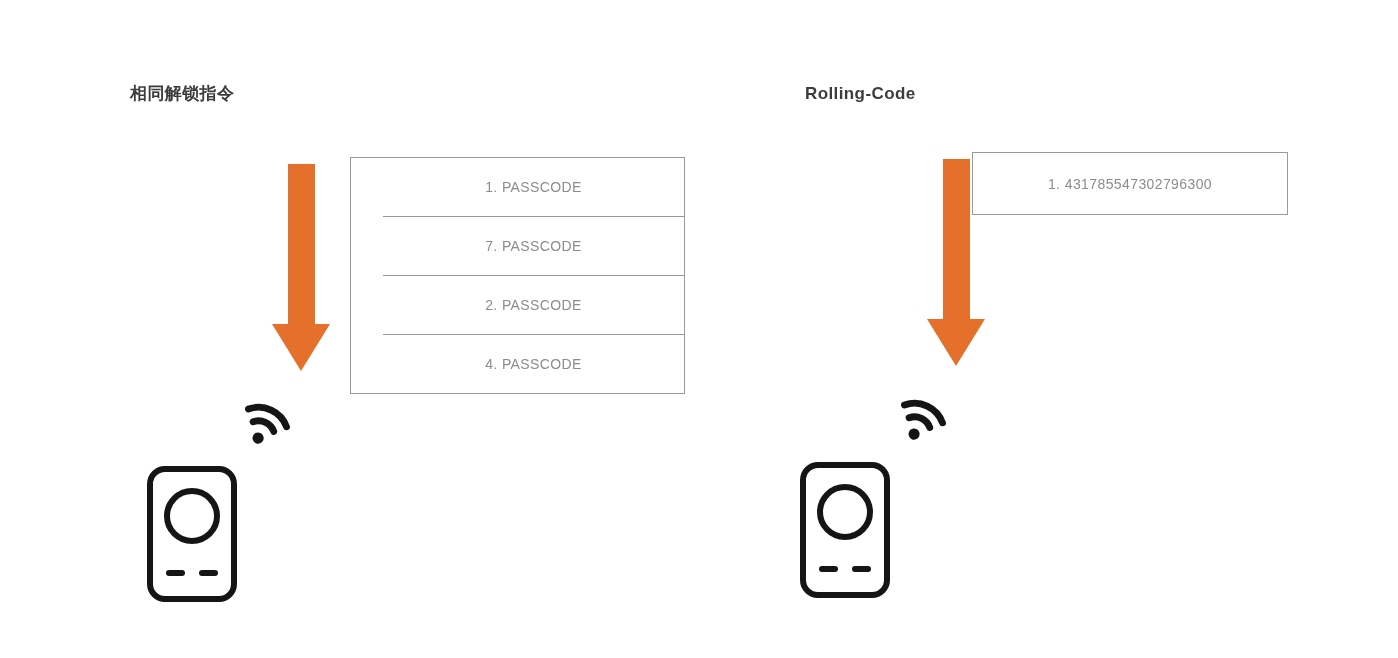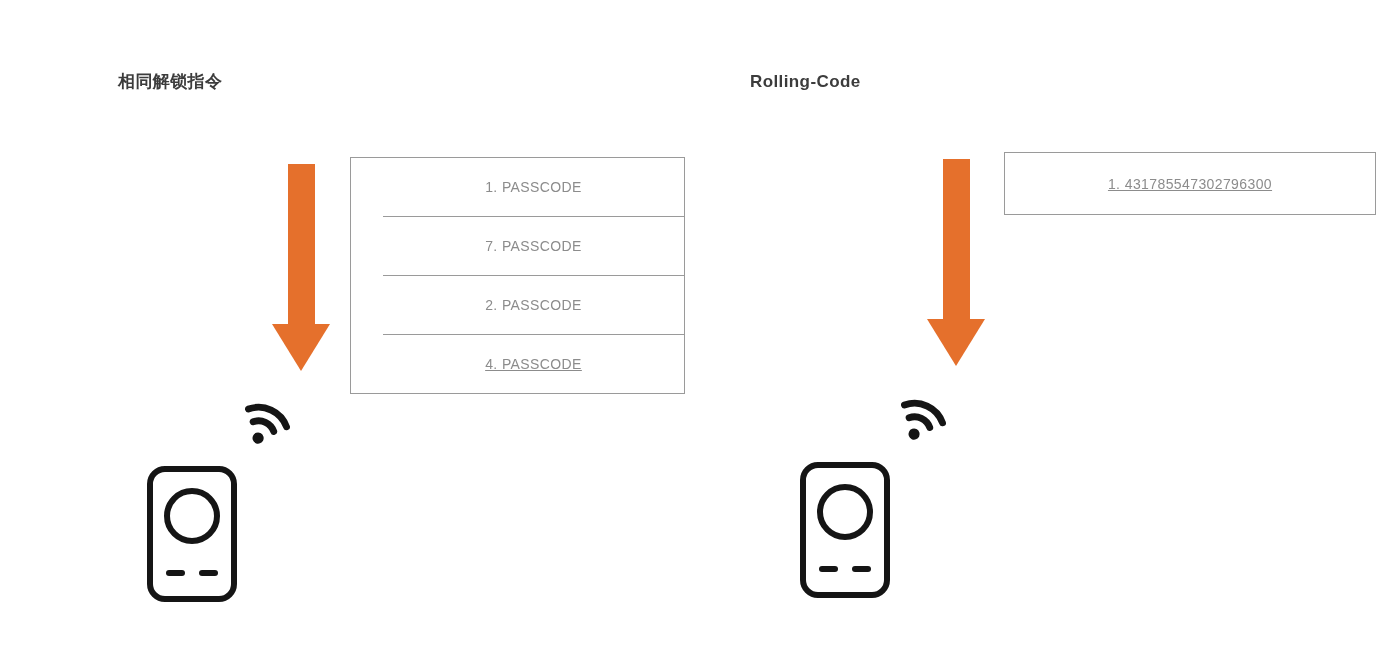--- a/index.html
+++ b/index.html
@@ -10,28 +10,28 @@
   }
   .canvas {
     position: relative;
     width: 1398px;
     height: 658px;
     background: #ffffff;
     overflow: hidden;
   }
   .panel-title {
     position: absolute;
-    margin: 0;
+    margin: 12px;
     font-size: 17px;
     font-weight: bold;
     color: var(--title-text, #3c3c3c);
     letter-spacing: 0.4px;
   }
   .title-left  { left: 118px; top: 70px; }
-  .title-right { left: 750px; top: 72px; }
+  .title-right { left: 793px; top: 72px; }
 
   
   .down-arrow {
     position: absolute;
     display: flex;
     flex-direction: column;
     align-items: center;
     width: 58px;
   }
   .arrow-left  { left: 272px; top: 164px; }
@@ -50,34 +50,34 @@
   }
 
   
   .code-table {
     position: absolute;
     border: 1px solid var(--border, #9a9a9a);
     background: #ffffff;
     box-sizing: border-box;
   }
   .table-left  { left: 350px; top: 157px; width: 335px; padding-left: 32px; }
-  .table-right { left: 1004px; top: 152px; width: 372px; }
+  .table-right { left: 972px; top: 152px; width: 316px; }
   .code-row {
     height: 58px;
     display: flex;
     align-items: center;
     justify-content: center;
     font-size: 14px;
     letter-spacing: 0.4px;
     color: var(--code-text, #8c8c8c);
     border-bottom: 1px solid var(--border, #9a9a9a);
     background: #ffffff;
   }
   .table-right .code-row { height: 61px; }
-  .code-row:last-child { border-bottom: none; text-decoration: underline; }
+  .code-row:last-child { border-bottom: none; }
 
   
   .wifi {
     position: absolute;
     width: 62px;
     height: 62px;
     color: var(--icon, #151515);
     transform: rotate(25deg);
   }
   .wifi-left  { left: 236px; top: 388px; }

